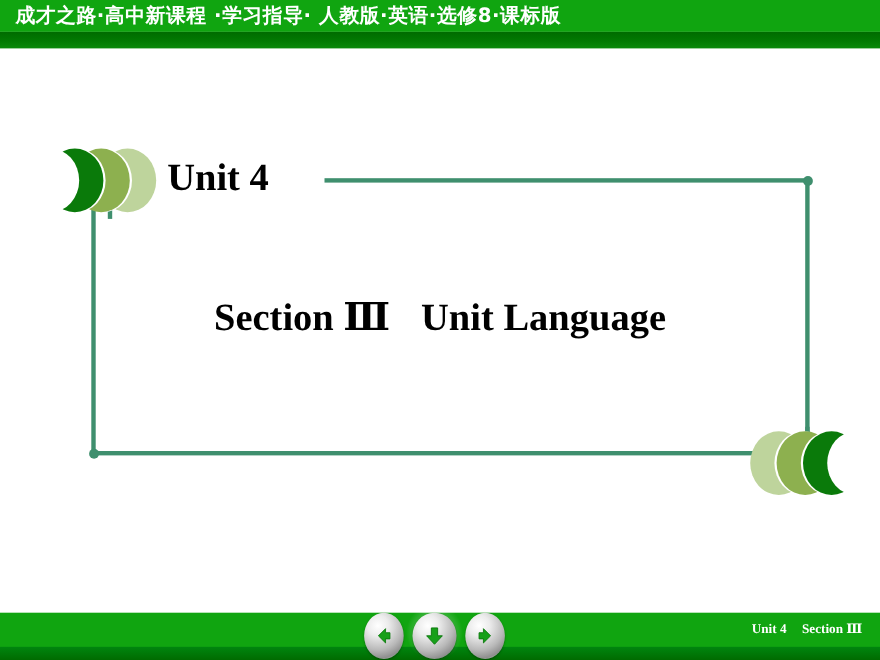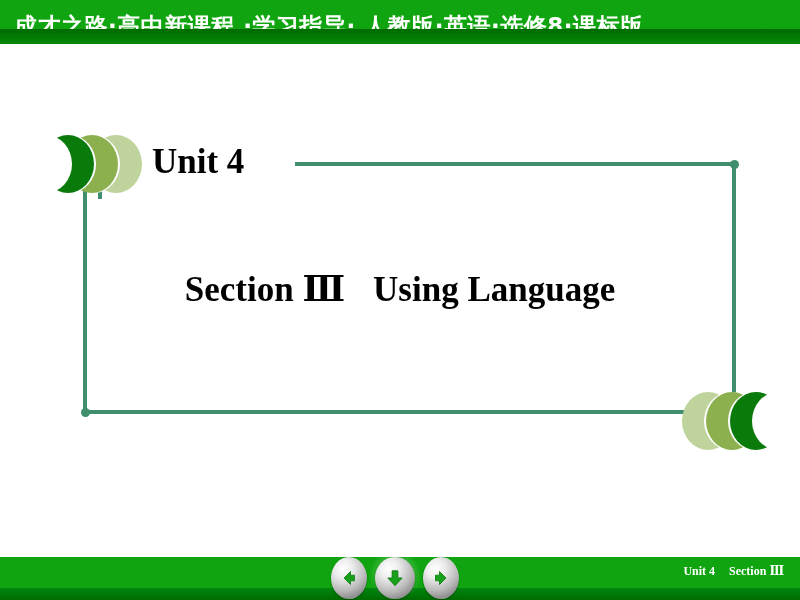--- a/index.html
+++ b/index.html
@@ -20,27 +20,26 @@
     position: absolute;
     left: 0; top: 0;
     width: 800px; height: 29px;
     background: #10a510;
   }
   #top-bar-title {
     position: absolute;
     left: 14px;
     top: 2px;
     font-family: "DejaVu Sans", "Liberation Sans", sans-serif;
-    font-size: 23px;
+    font-size: 18px;
     font-weight: bold;
     color: #ffffff;
     letter-spacing: 0.5px;
     white-space: nowrap;
     line-height: 25px;
-    margin-top: 12px;
   }
   #top-bar-shadow {
     position: absolute;
     left: 0; top: 29px;
     width: 800px; height: 15px;
     background: linear-gradient(to bottom, #006b00 0%, #027a02 55%, #0a8a0a 100%);
   }
 
   
   .frame-line {
@@ -236,21 +235,21 @@
   </div>
   <div class="chev chev-right" style="left:58px; top:4px;">
     <div class="cres-body" style="background:#0a7a0a;"></div>
     <div class="cres-cut"></div>
   </div>
 </div>
 
 <div id="unit-label">Unit 4</div>
 
 <div id="section-title">
-  <span>Section Ⅲ</span><span class="gap"></span><span>Using Language</span>
+  <span>Section Ⅲ</span><span class="gap"></span><span>Unit Language</span>
 </div>
 
 <div id="bottom-bar"></div>
 <div id="bottom-bar-shadow"></div>
 
 <div id="bottom-label">
   <span>Unit 4</span><span class="gap"></span><span>Section Ⅲ</span>
 </div>
 
 <div id="nav-buttons">

